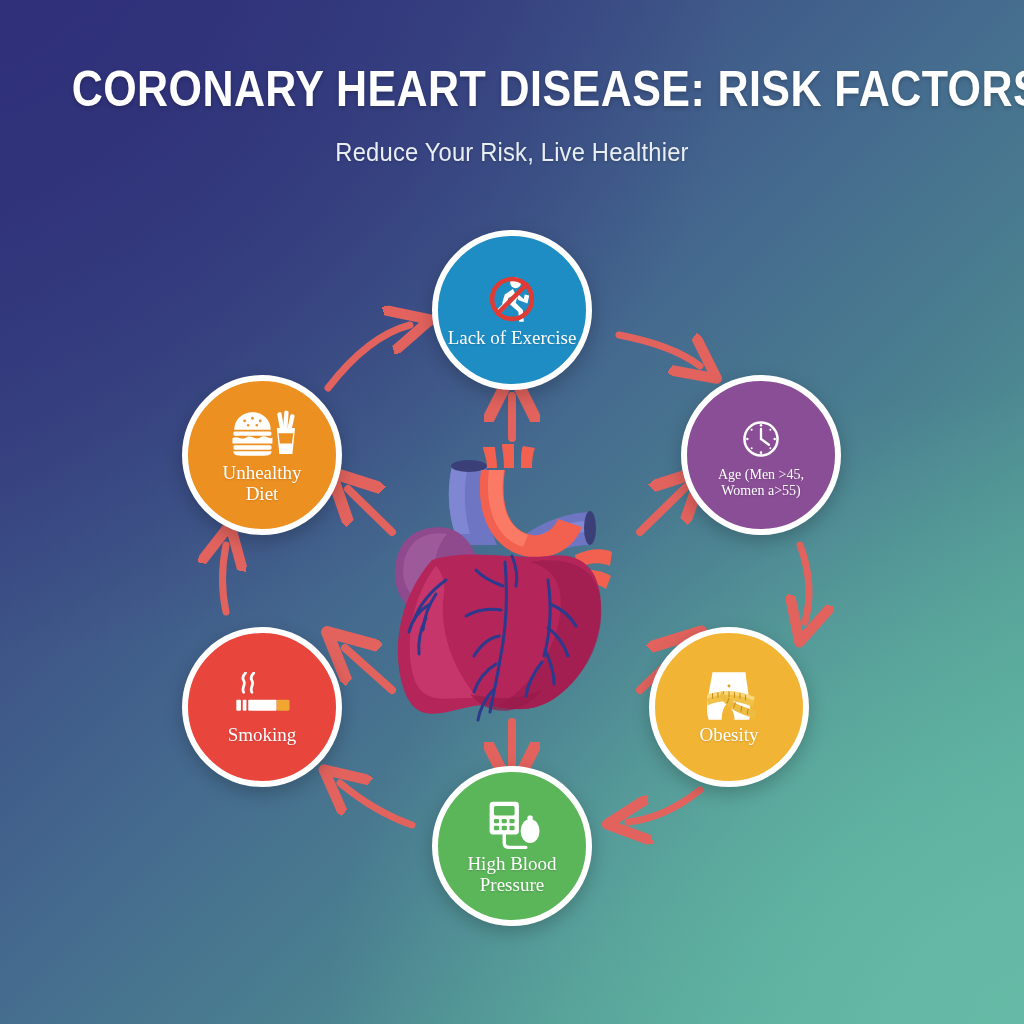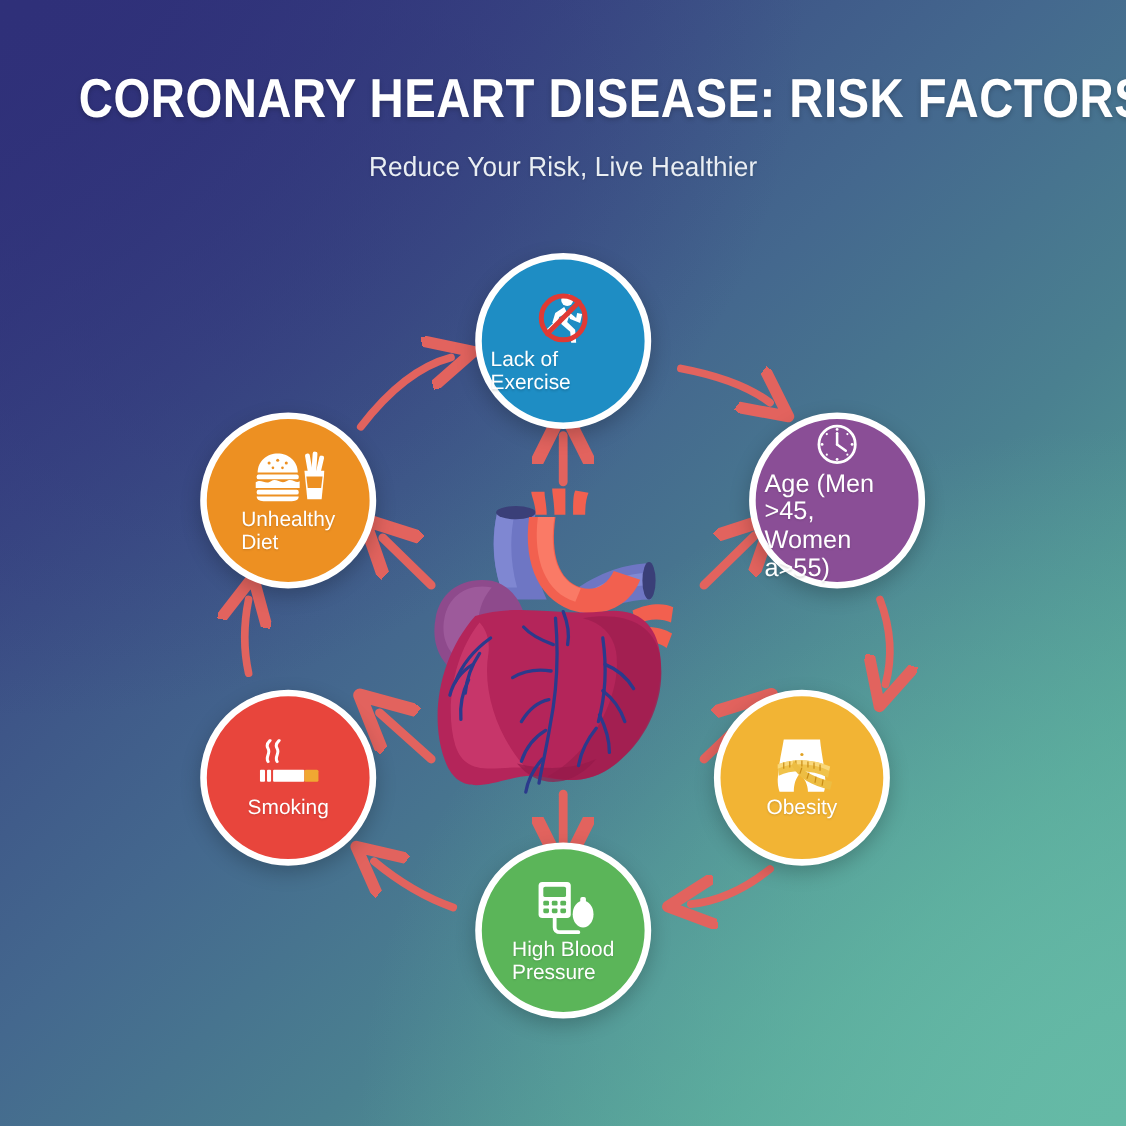--- a/index.html
+++ b/index.html
@@ -61,27 +61,28 @@
   }
   .node .glyph {
     width:66px; height:56px;
     display:flex; align-items:center; justify-content:center;
     margin-bottom:-4px;
   }
   .node .label {
     font-size:19px;
     line-height:1.12;
     color:#FFFFFF;
-    text-align:left;
+    text-align:center;
     padding:0 8px;
     text-shadow: 0 1px 2px rgba(0,0,0,0.15);
     white-space:pre-line;
     margin-top:4px;
-  }
-  .node.small-label .label { font-size:23px; }
+    font-family:Liberation Serif, serif;
+  }
+  .node.small-label .label { font-size:14px; }
 
   .n-exercise { left:432px; top:230px;  background:#1E8DC4; }
   .n-age      { left:681px; top:375px;  background:#8A4E96; }
   .n-obesity  { left:649px; top:627px;  background:#F2B434; }
   .n-bp       { left:432px; top:766px;  background:#5BB559; }
   .n-smoking  { left:182px; top:627px;  background:#E8453C; }
   .n-diet     { left:182px; top:375px;  background:#ED9022; }
 </style>
 </head>
 <body>

